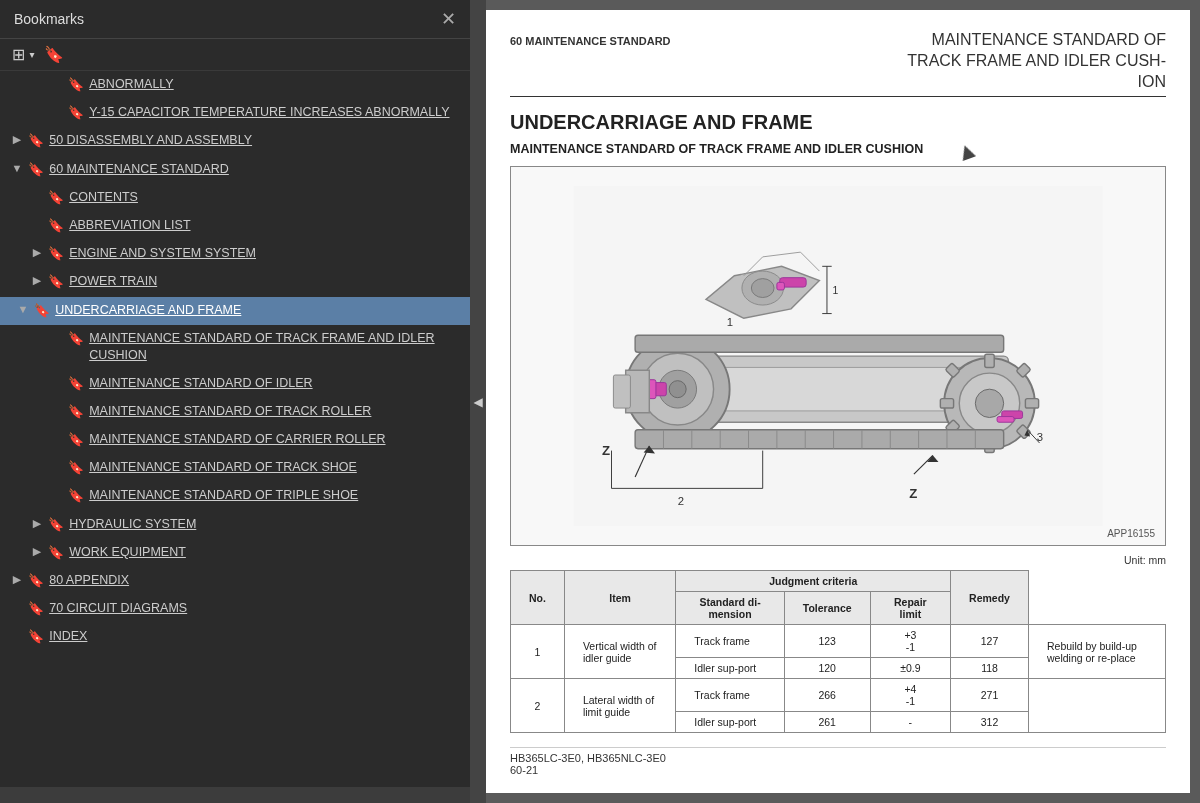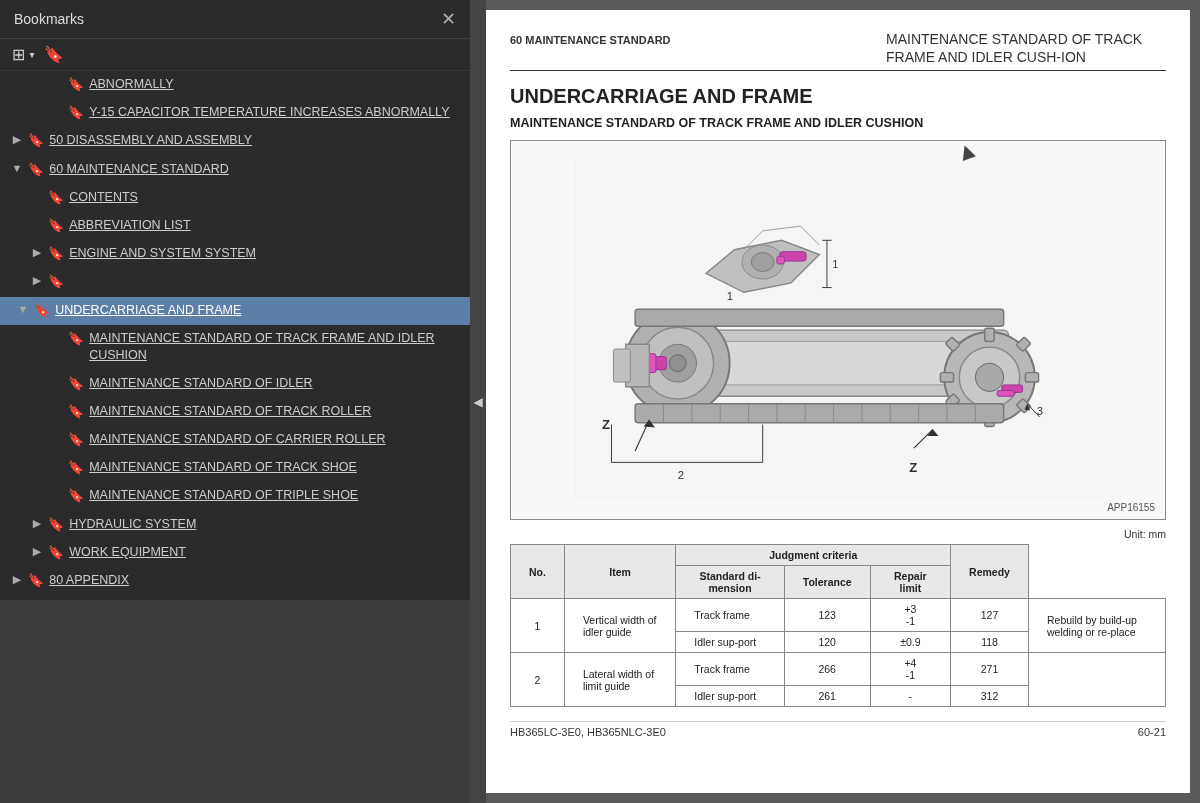--- a/index.html
+++ b/index.html
@@ -6,21 +6,21 @@
     body { font-family: Arial, sans-serif; background: #3c3c3c; display: flex; width: 1200px; height: 803px; overflow: hidden; }
 
     
     .left-panel {
       width: 470px;
       min-width: 470px;
       background: #2b2b2b;
       color: #ccc;
       display: flex;
       flex-direction: column;
-      height: 600px;
+      height: 787px;
       overflow: hidden;
       position: relative;
     }
 
     .bookmarks-header {
       background: #2b2b2b;
       padding: 10px 14px;
       display: flex;
       align-items: center;
       justify-content: space-between;
@@ -132,22 +132,23 @@
       margin-bottom: 14px;
     }
 
     .doc-section-label {
       font-size: 11px;
       font-weight: bold;
       color: #333;
     }
 
     .doc-page-title {
-      font-size: 14px;
+      font-size: 16px;
       color: #333;
+      text-align: right;
       max-width: 280px;
       line-height: 1.3;
     }
 
     .doc-h1 {
       font-size: 20px;
       font-weight: bold;
       color: #222;
       margin-bottom: 8px;
     }
@@ -211,20 +212,21 @@
     }
 
     .doc-footer {
       display: flex;
       justify-content: space-between;
       margin-top: 14px;
       font-size: 11px;
       color: #333;
       border-top: 1px solid #ccc;
       padding-top: 4px;
+      flex-direction: column;
     }
 
     
     .illustration-svg {
       width: 90%;
       height: 90%;
     }
 
     
     .cursor {
@@ -306,20 +308,21 @@
       <span class="indent" style="width:28px;"></span>
       <span class="expander">▶</span>
       <span class="bookmark-icon">🔖</span>
       <span class="label">ENGINE AND SYSTEM SYSTEM</span>
     </div>
 
     <div class="tree-item">
       <span class="indent" style="width:28px;"></span>
       <span class="expander">▶</span>
       <span class="bookmark-icon">🔖</span>
+      <span class="label">POWER TRAIN</span>
     </div>
 
     <div class="tree-item selected">
       <span class="indent" style="width:14px;"></span>
       <span class="expander">▼</span>
       <span class="bookmark-icon">🔖</span>
       <span class="label">UNDERCARRIAGE AND FRAME</span>
     </div>
 
     <div class="tree-item">

